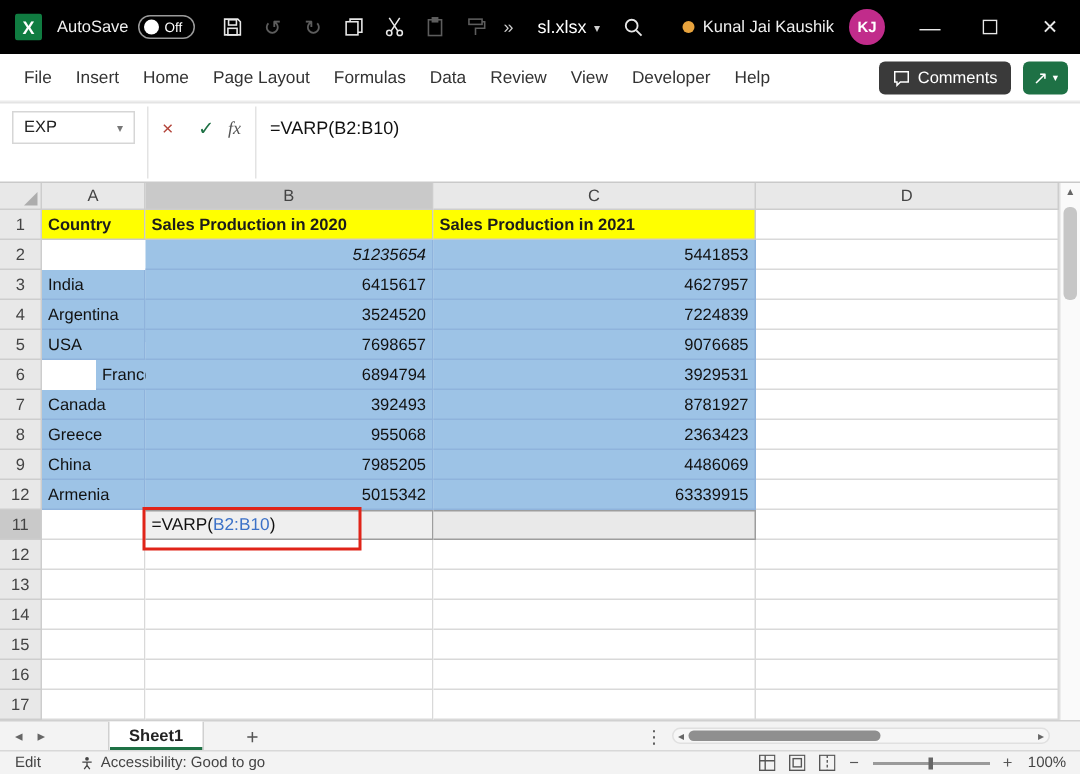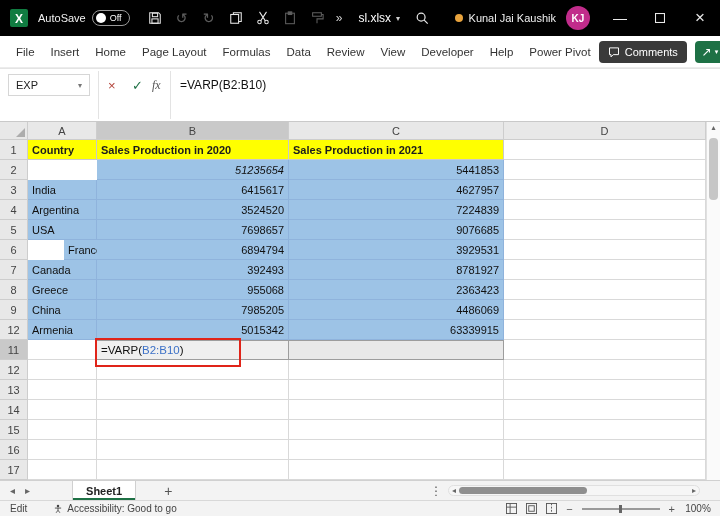--- a/index.html
+++ b/index.html
@@ -193,21 +193,20 @@
         <span class="menu-item">File</span>
         <span class="menu-item">Insert</span>
         <span class="menu-item">Home</span>
         <span class="menu-item">Page Layout</span>
         <span class="menu-item">Formulas</span>
         <span class="menu-item">Data</span>
         <span class="menu-item">Review</span>
         <span class="menu-item">View</span>
         <span class="menu-item">Developer</span>
         <span class="menu-item">Help</span>
-        <span class="menu-item">Power Pivot</span>
       </div>
     <div class="menubar-right">
       <div class="comments-btn">
         <svg width="12" height="12" viewBox="0 0 16 16" fill="none" stroke="#fff" stroke-width="1.3">
           <path d="M2 2.5h12v9H7l-3 3v-3H2z"></path>
         </svg>
         <span>Comments</span>
       </div>
       <div class="share-btn">
         <span>↗</span>

